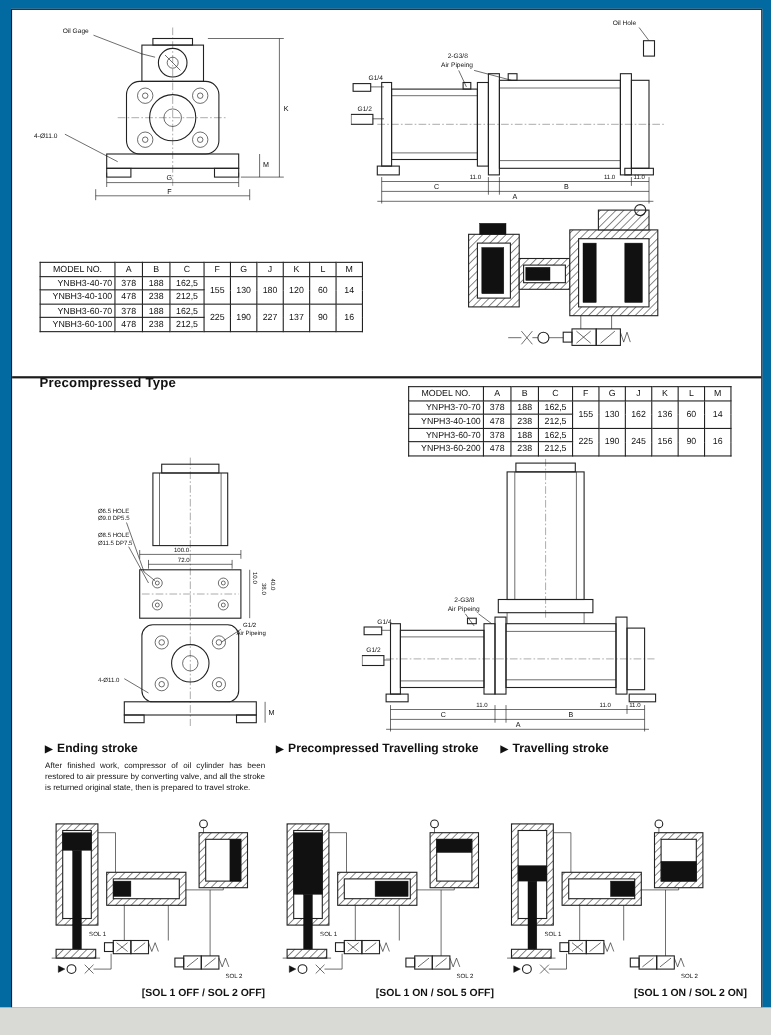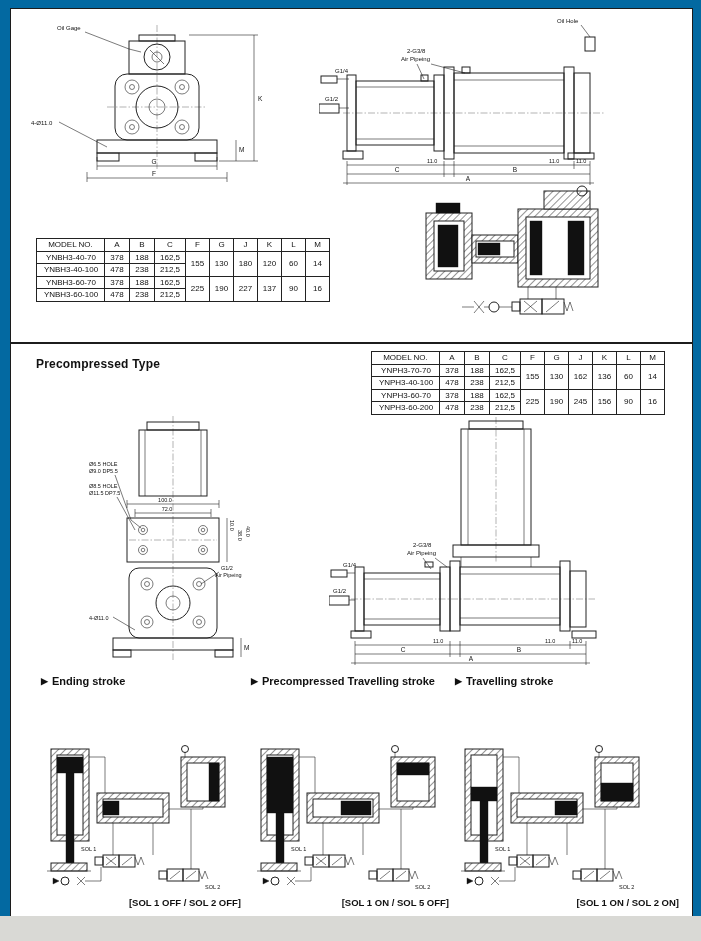--- a/index.html
+++ b/index.html
@@ -2,25 +2,25 @@
 <html><head>
 <meta charset="utf-8">
 <style>
   *{margin:0;padding:0;box-sizing:border-box;}
   html,body{background:#d9d9d5;}
   body{font-family:"Liberation Sans",sans-serif;color:#111;}
   .page{position:relative;width:701px;height:916px;background:#0369a1;margin:0 auto;overflow:hidden;}
   .frame{position:absolute;left:10px;top:8px;width:683px;height:925px;border:1.5px solid #1c1c1c;background:#fff;}
   .abs{position:absolute;}
   .divider{position:absolute;left:0;right:0;top:333px;height:2px;background:#1c1c1c;}
-  .pre-title{position:absolute;left:25px;top:348px;font-size:12px;font-weight:bold;letter-spacing:.2px;}
+  .pre-title{position:absolute;left:25px;top:332px;font-size:12px;font-weight:bold;letter-spacing:.2px;}
   
   .spec-table{border-collapse:collapse;font-size:8px;background:#fff;table-layout:fixed;}
   .spec-table th,.spec-table td{border:1px solid #222;text-align:center;padding:0 2px;height:12.5px;font-weight:normal;white-space:nowrap;overflow:hidden;}
-  .spec-table .model{text-align:center;padding-left:3px;}
+  .spec-table .model{text-align:right;padding-left:3px;}
   
   .ln{fill:none;stroke:#222;stroke-width:1;}
   .lt{fill:none;stroke:#222;stroke-width:.6;}
   .cl{fill:none;stroke:#666;stroke-width:.5;stroke-dasharray:7 2 1.5 2;}
   .fb{fill:#111;stroke:#111;stroke-width:.4;}
   .hz{stroke:#222;stroke-width:1;}
   svg text{font-size:6px;fill:#111;font-family:"Liberation Sans",sans-serif;}
   svg .t55{font-size:5.5px;}
   svg .t65{font-size:6.5px;}
   
@@ -415,20 +415,21 @@
       <text class="t65" x="74" y="235" text-anchor="middle">C</text>
       <text class="t65" x="190" y="235" text-anchor="middle">B</text>
       <text class="t65" x="142" y="244" text-anchor="middle">A</text>
     </svg>
 
     <div class="section abs" style="left:30px;top:666px;width:200px">
       <div class="sec-title">
         <span class="bullet">▶</span>
         <span>Ending stroke</span>
       </div>
+      <p class="sec-body">After finished work, compressor of oil cylinder has been restored to air pressure by converting valve, and all the stroke is returned original state, then is prepared to travel stroke.</p>
       <svg class="schematic" width="195" height="150" viewBox="0 0 195 150">
         <polyline class="lt" points="46,14 62,14 62,50"></polyline>
         <rect x="8" y="6" width="38" height="92" fill="url(#hatch)" class="hz"></rect>
         <rect x="14" y="12" width="26" height="80" fill="#fff" class="hz"></rect>
         <rect class="fb" x="14" y="14" width="26" height="16"></rect>
         <rect class="fb" x="23" y="30" width="8" height="90"></rect>
         <rect x="8" y="120" width="36" height="8" fill="url(#hatch)" class="hz"></rect>
         <line class="lt" x1="4" y1="128" x2="48" y2="128"></line>
         <rect x="54" y="50" width="72" height="30" fill="url(#hatch)" class="hz"></rect>
         <rect x="60" y="56" width="60" height="18" fill="#fff" class="hz"></rect>

